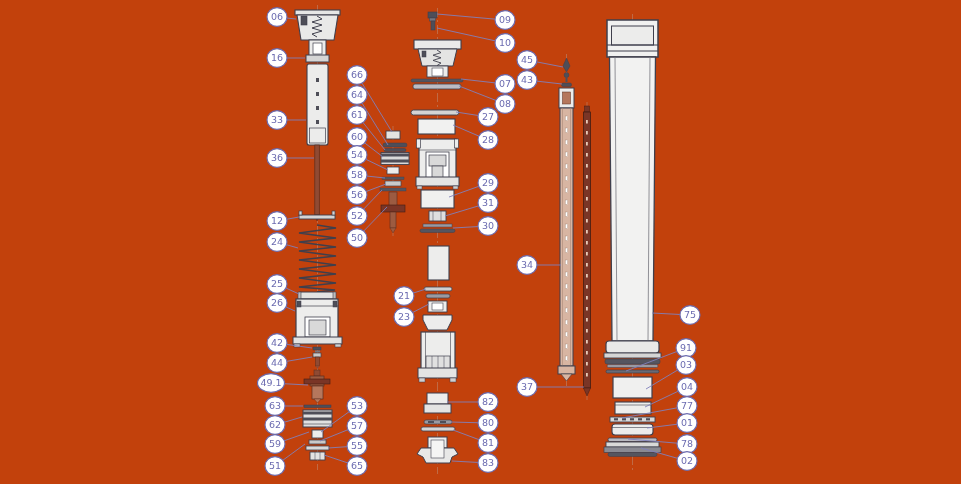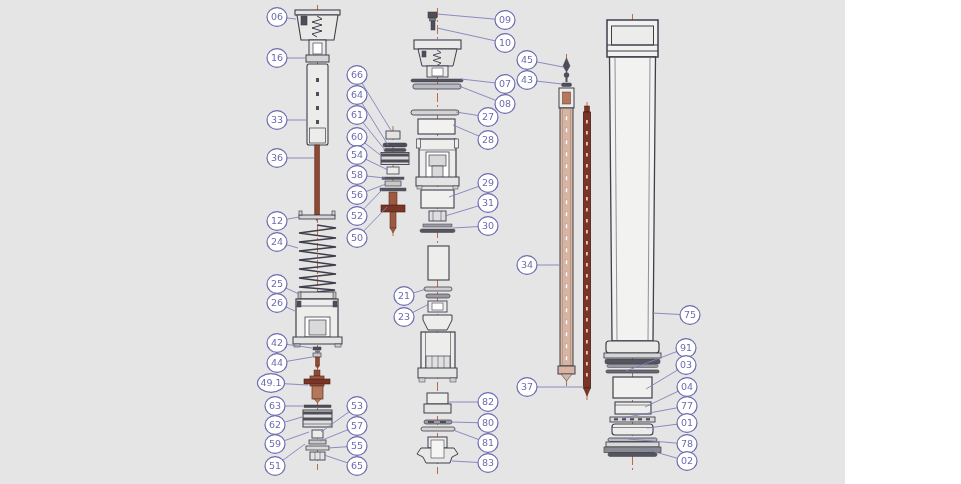--- a/index.html
+++ b/index.html
@@ -1,16 +1,16 @@
 <!DOCTYPE html>
 <html><head>
 <meta charset="utf-8">
 <style>
   html,body{margin:0;padding:0;background:#ffffff;}
-  .canvas{position:relative;width:845px;height:484px;background:#e5e5e5;overflow:hidden;
+  .canvas{position:relative;width:961px;height:484px;background:#c2410c;overflow:hidden;
           font-family:"DejaVu Sans", sans-serif;}
   svg{position:absolute;left:0;top:0;}
   .callout-text{font-family:"DejaVu Sans", sans-serif;font-size:9.5px;fill:#6b6bb0;}
 </style>
 </head>
 <body>
 
 <div class="canvas">
 <svg width="961" height="484" viewBox="0 0 961 484">
 

